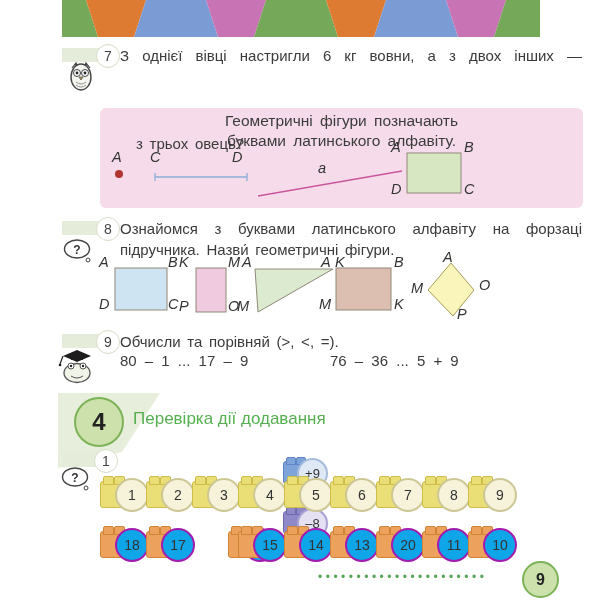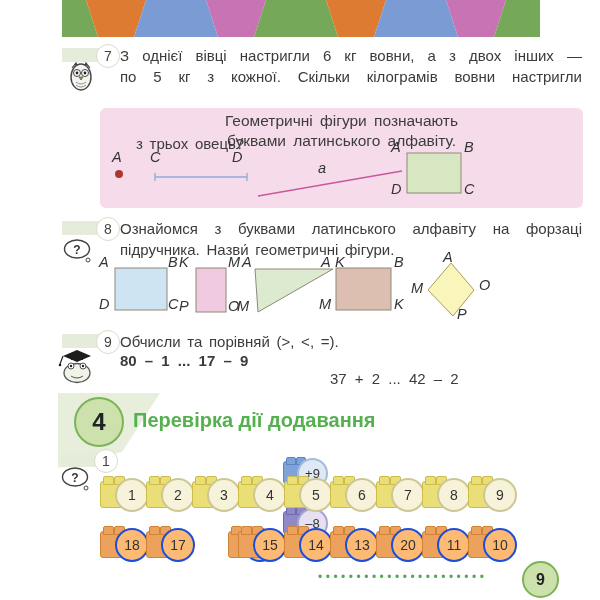--- a/index.html
+++ b/index.html
@@ -21,33 +21,33 @@
   .ibtitle{position:absolute;width:483px;left:100px;text-align:center;font-size:15.5px;
            word-spacing:3px;z-index:2;color:#3c3c3c;}
   
   .geo-overlay{position:absolute;left:0;top:0;width:600px;height:600px;z-index:1;pointer-events:none;}
   .glabel{position:absolute;font-style:italic;font-size:14.5px;color:#333;z-index:2;
           font-family:"Liberation Sans",sans-serif;}
   
   .section-circle{position:absolute;left:74px;top:397px;width:46px;height:46px;border-radius:50%;
                   background:#cde1ad;border:2px solid #7cb356;display:flex;align-items:center;
                   justify-content:center;font-size:24px;font-weight:bold;color:#222;z-index:2;}
-  .section-title{position:absolute;left:133px;top:409px;font-size:20px;font-weight:bold;
+  .section-title{position:absolute;left:133px;top:409px;font-size:17px;font-weight:normal;
                  color:#55b04f;z-index:2;}
   
   .brick{position:absolute;width:38px;height:25px;border-radius:3px;z-index:2;}
   .brick .stud{position:absolute;top:-6px;width:9px;height:7px;border-radius:2px 2px 0 0;}
   .brick .coin{position:absolute;left:14px;top:-4px;width:30px;height:30px;border-radius:50%;
                display:flex;align-items:center;justify-content:center;font-size:14px;color:#333;z-index:3;}
   .b-yellow{background:#e9df76;border:1px solid #cdbc4a;}
   .b-yellow .stud{background:#e9df76;border:1px solid #cdbc4a;}
   .b-yellow .coin{background:#f7f3da;border:2px solid #cdc795;}
   .b-orange{background:#eca25c;border:1px solid #d08335;}
   .b-orange .stud{background:#eca25c;border:1px solid #d08335;}
-  .b-orange .coin{background:#fdba74;border:2px solid #1d4ed8;}
+  .b-orange .coin{background:#0ea5e9;border:2px solid #a21caf;}
   .opbrick{position:absolute;width:34px;height:21px;border-radius:3px;z-index:1;}
   .opbrick .stud{position:absolute;top:-5px;width:8px;height:6px;border-radius:2px 2px 0 0;}
   .opbrick .coin{position:absolute;left:13px;top:-4px;width:27px;height:27px;border-radius:50%;
                  display:flex;align-items:center;justify-content:center;font-size:13px;color:#333;}
   .b-blue{background:#7ea3d9;border:1px solid #5d84c4;}
   .b-blue .stud{background:#7ea3d9;border:1px solid #5d84c4;}
   .b-blue .coin{background:#dfe9f5;border:2px solid #a6bcdd;}
   .b-purple{background:#9089c7;border:1px solid #6f68ae;}
   .b-purple .stud{background:#9089c7;border:1px solid #6f68ae;}
   .b-purple .coin{background:#e5e1f2;border:2px solid #aaa3d4;}
@@ -76,21 +76,20 @@
     <polygon points="324,0 384,0 396,37 312,37" fill="#7b9bd5"></polygon>
     <polygon points="384,0 444,0 432,37 396,37" fill="#c873b4"></polygon>
     <polygon points="444,0 478,0 478,37 432,37" fill="#76a859"></polygon>
   </svg>
 
   <div class="numbar" style="left:62px;top:48px;"></div>
   <div class="numbadge" style="left:96px;top:44px;">
     <span>7</span>
   </div>
   <div class="ptext jline" style="left:120px;top:45px;width:462px;">З однієї вівці настригли 6 кг вовни, а з двох інших —</div>
-  <div class="ptext jline" style="left:120px;top:66px;width:462px;">по 5 кг з кожної. Скільки кілограмів вовни настригли</div>
   <div class="ptext" style="left:136px;top:87px;width:462px;margin-top:46px;">з трьох овець?</div>
 
   <svg class="icon" style="left:68px;top:60px;" width="26" height="32" viewBox="0 0 26 32">
     <path d="M4 8 L8 3 L10 8 M22 8 L18 3 L16 8" stroke="#444" fill="none" stroke-width="1.2"></path>
     <ellipse cx="13" cy="17" rx="10" ry="13" fill="#f5f5f0" stroke="#444" stroke-width="1.4"></ellipse>
     <circle cx="9" cy="13" r="3.5" fill="#fff" stroke="#444" stroke-width="1"></circle>
     <circle cx="17" cy="13" r="3.5" fill="#fff" stroke="#444" stroke-width="1"></circle>
     <circle cx="9" cy="13" r="1.4" fill="#222"></circle>
     <circle cx="17" cy="13" r="1.4" fill="#222"></circle>
     <path d="M11 17 L13 20 L15 17 Z" fill="#c69a4e" stroke="#444" stroke-width="0.7"></path>
@@ -166,22 +165,22 @@
   <span class="glabel" style="left:443px;top:249px;">A</span>
   <span class="glabel" style="left:479px;top:277px;">O</span>
   <span class="glabel" style="left:411px;top:280px;">M</span>
   <span class="glabel" style="left:457px;top:306px;">P</span>
 
   <div class="numbar" style="left:62px;top:334px;"></div>
   <div class="numbadge" style="left:96px;top:330px;">
     <span>9</span>
   </div>
   <div class="ptext" style="left:120px;top:331px;">Обчисли та порівняй (&gt;, &lt;, =).</div>
-  <div class="ptext" style="left:120px;top:350px;word-spacing:4px;font-weight:bold;">80 – 1 ... 17 – 9</div>
-  <div class="ptext" style="left:330px;top:368px;word-spacing:4px;">37 + 2 ... 42 – 2</div>
+  <div class="ptext" style="left:120px;top:350px;word-spacing:4px;">80 – 1 ... 17 – 9</div>
+  <div class="ptext" style="left:330px;top:350px;word-spacing:4px;">76 – 36 ... 5 + 9</div>
 
   <svg class="icon" style="left:56px;top:345px;" width="42" height="40" viewBox="0 0 42 40">
     <polygon points="7,11 21,5 35,11 21,17" fill="#1d1d1d"></polygon>
     <rect x="15" y="11" width="12" height="4" fill="#1d1d1d"></rect>
     <path d="M7 11 L4 19" stroke="#1d1d1d" stroke-width="1.2" fill="none"></path>
     <circle cx="4" cy="20" r="1.3" fill="#1d1d1d"></circle>
     <ellipse cx="21" cy="28" rx="13" ry="9.5" fill="#f0f3e8" stroke="#555" stroke-width="1.3"></ellipse>
     <circle cx="15" cy="21" r="3" fill="#fff" stroke="#555" stroke-width="1"></circle>
     <circle cx="27" cy="21" r="3" fill="#fff" stroke="#555" stroke-width="1"></circle>
     <circle cx="15" cy="21" r="1.2" fill="#222"></circle>

